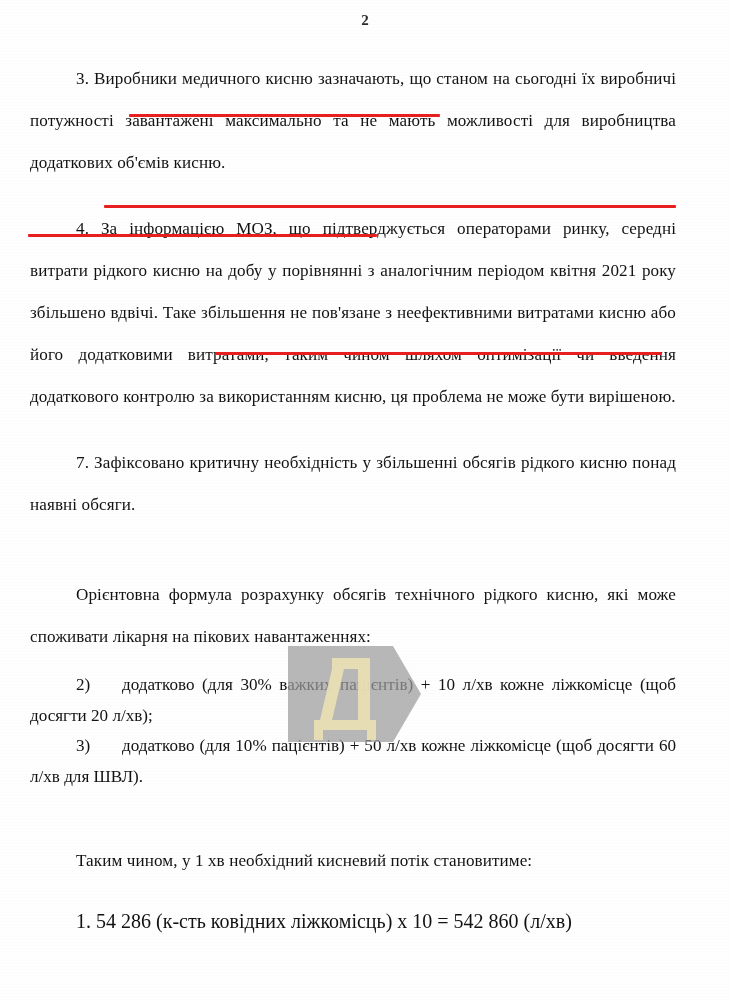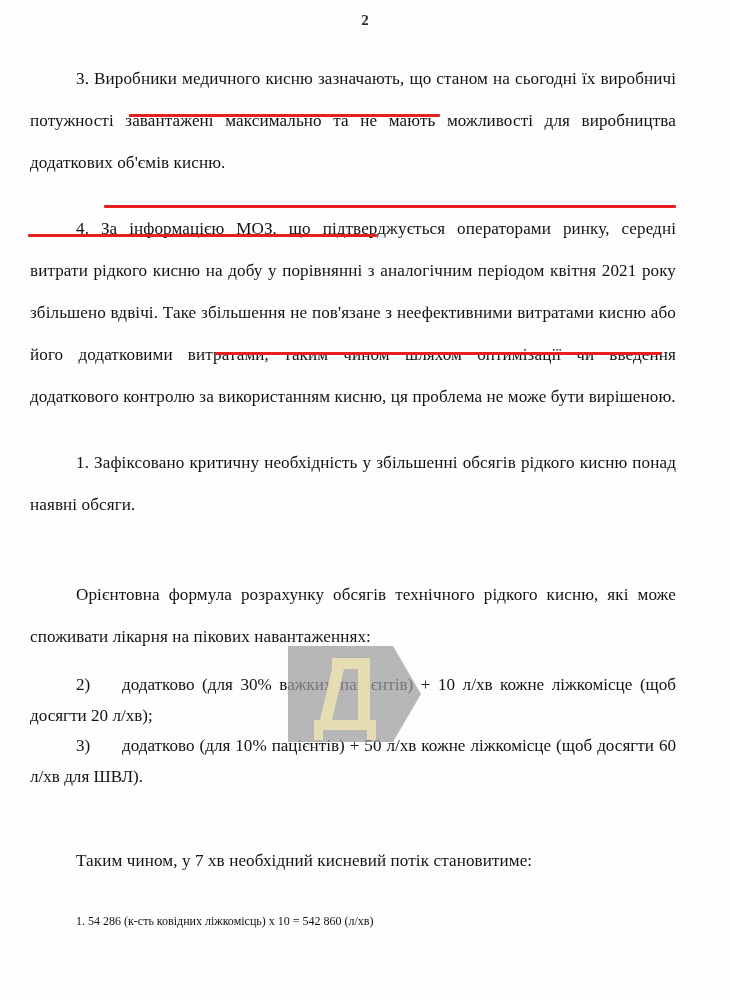--- a/index.html
+++ b/index.html
@@ -101,21 +101,21 @@
     position: relative;
     padding-left: 0;
   }
   .li-marker {
     display: inline-block;
     width: 46px;
     margin-left: 46px;
   }
 
   .calc-line {
-    font-size: 12px;
+    font-size: 20px;
     line-height: 30.5px;
     color: #121212;
     text-indent: 46px;
     margin: 0;
   }
 
   .calc-gap { height: 16px; }
 
   
   .grain {
@@ -138,21 +138,21 @@
   <div class="body-text">
 
     <p class="para indent">3. Виробники медичного кисню зазначають, що станом на сьогодні їх виробничі потужності завантажені максимально та не мають можливості для виробництва додаткових об'ємів кисню.</p>
 
     <div class="gap-md"></div>
 
     <p class="para indent">4. За інформацією МОЗ, що підтверджується операторами ринку, середні витрати рідкого кисню на добу у порівнянні з аналогічним періодом квітня 2021 року збільшено вдвічі. Таке збільшення не пов'язане з неефективними витратами кисню або його додатковими витратами, таким чином шляхом оптимізації чи введення додаткового контролю за використанням кисню, ця проблема не може бути вирішеною.</p>
 
     <div class="gap-md"></div>
 
-    <p class="para indent">1. Зафіксовано критичну необхідність у збільшенні обсягів рідкого кисню понад наявні обсяги.</p>
+    <p class="para indent">7. Зафіксовано критичну необхідність у збільшенні обсягів рідкого кисню понад наявні обсяги.</p>
 
     <div class="gap-md"></div>
 
 
     <div class="gap-md"></div>
 
     <p class="para indent bold">Орієнтовна формула розрахунку обсягів технічного рідкого кисню, які може споживати лікарня на пікових навантаженнях:</p>
 
     <div class="gap-sm"></div>
 
@@ -163,21 +163,21 @@
       <li>
         <span class="li-marker">3)</span><span>додатково (для 10% пацієнтів) + 50 л/хв кожне ліжкомісце (щоб досягти 60 л/хв для ШВЛ).</span>
       </li>
     </ul>
 
     <div class="gap-md"></div>
 
 
     <div class="gap-md"></div>
 
-    <p class="para indent">Таким чином, у 7 хв необхідний кисневий потік становитиме:</p>
+    <p class="para indent">Таким чином, у 1 хв необхідний кисневий потік становитиме:</p>
 
     <div class="gap-md"></div>
 
     <p class="calc-line">1. 54 286 (к-сть ковідних ліжкомісць) х 10 = 542 860 (л/хв)</p>
     <div class="calc-gap"></div>
 
     <div class="calc-gap"></div>
 
   </div>
 

